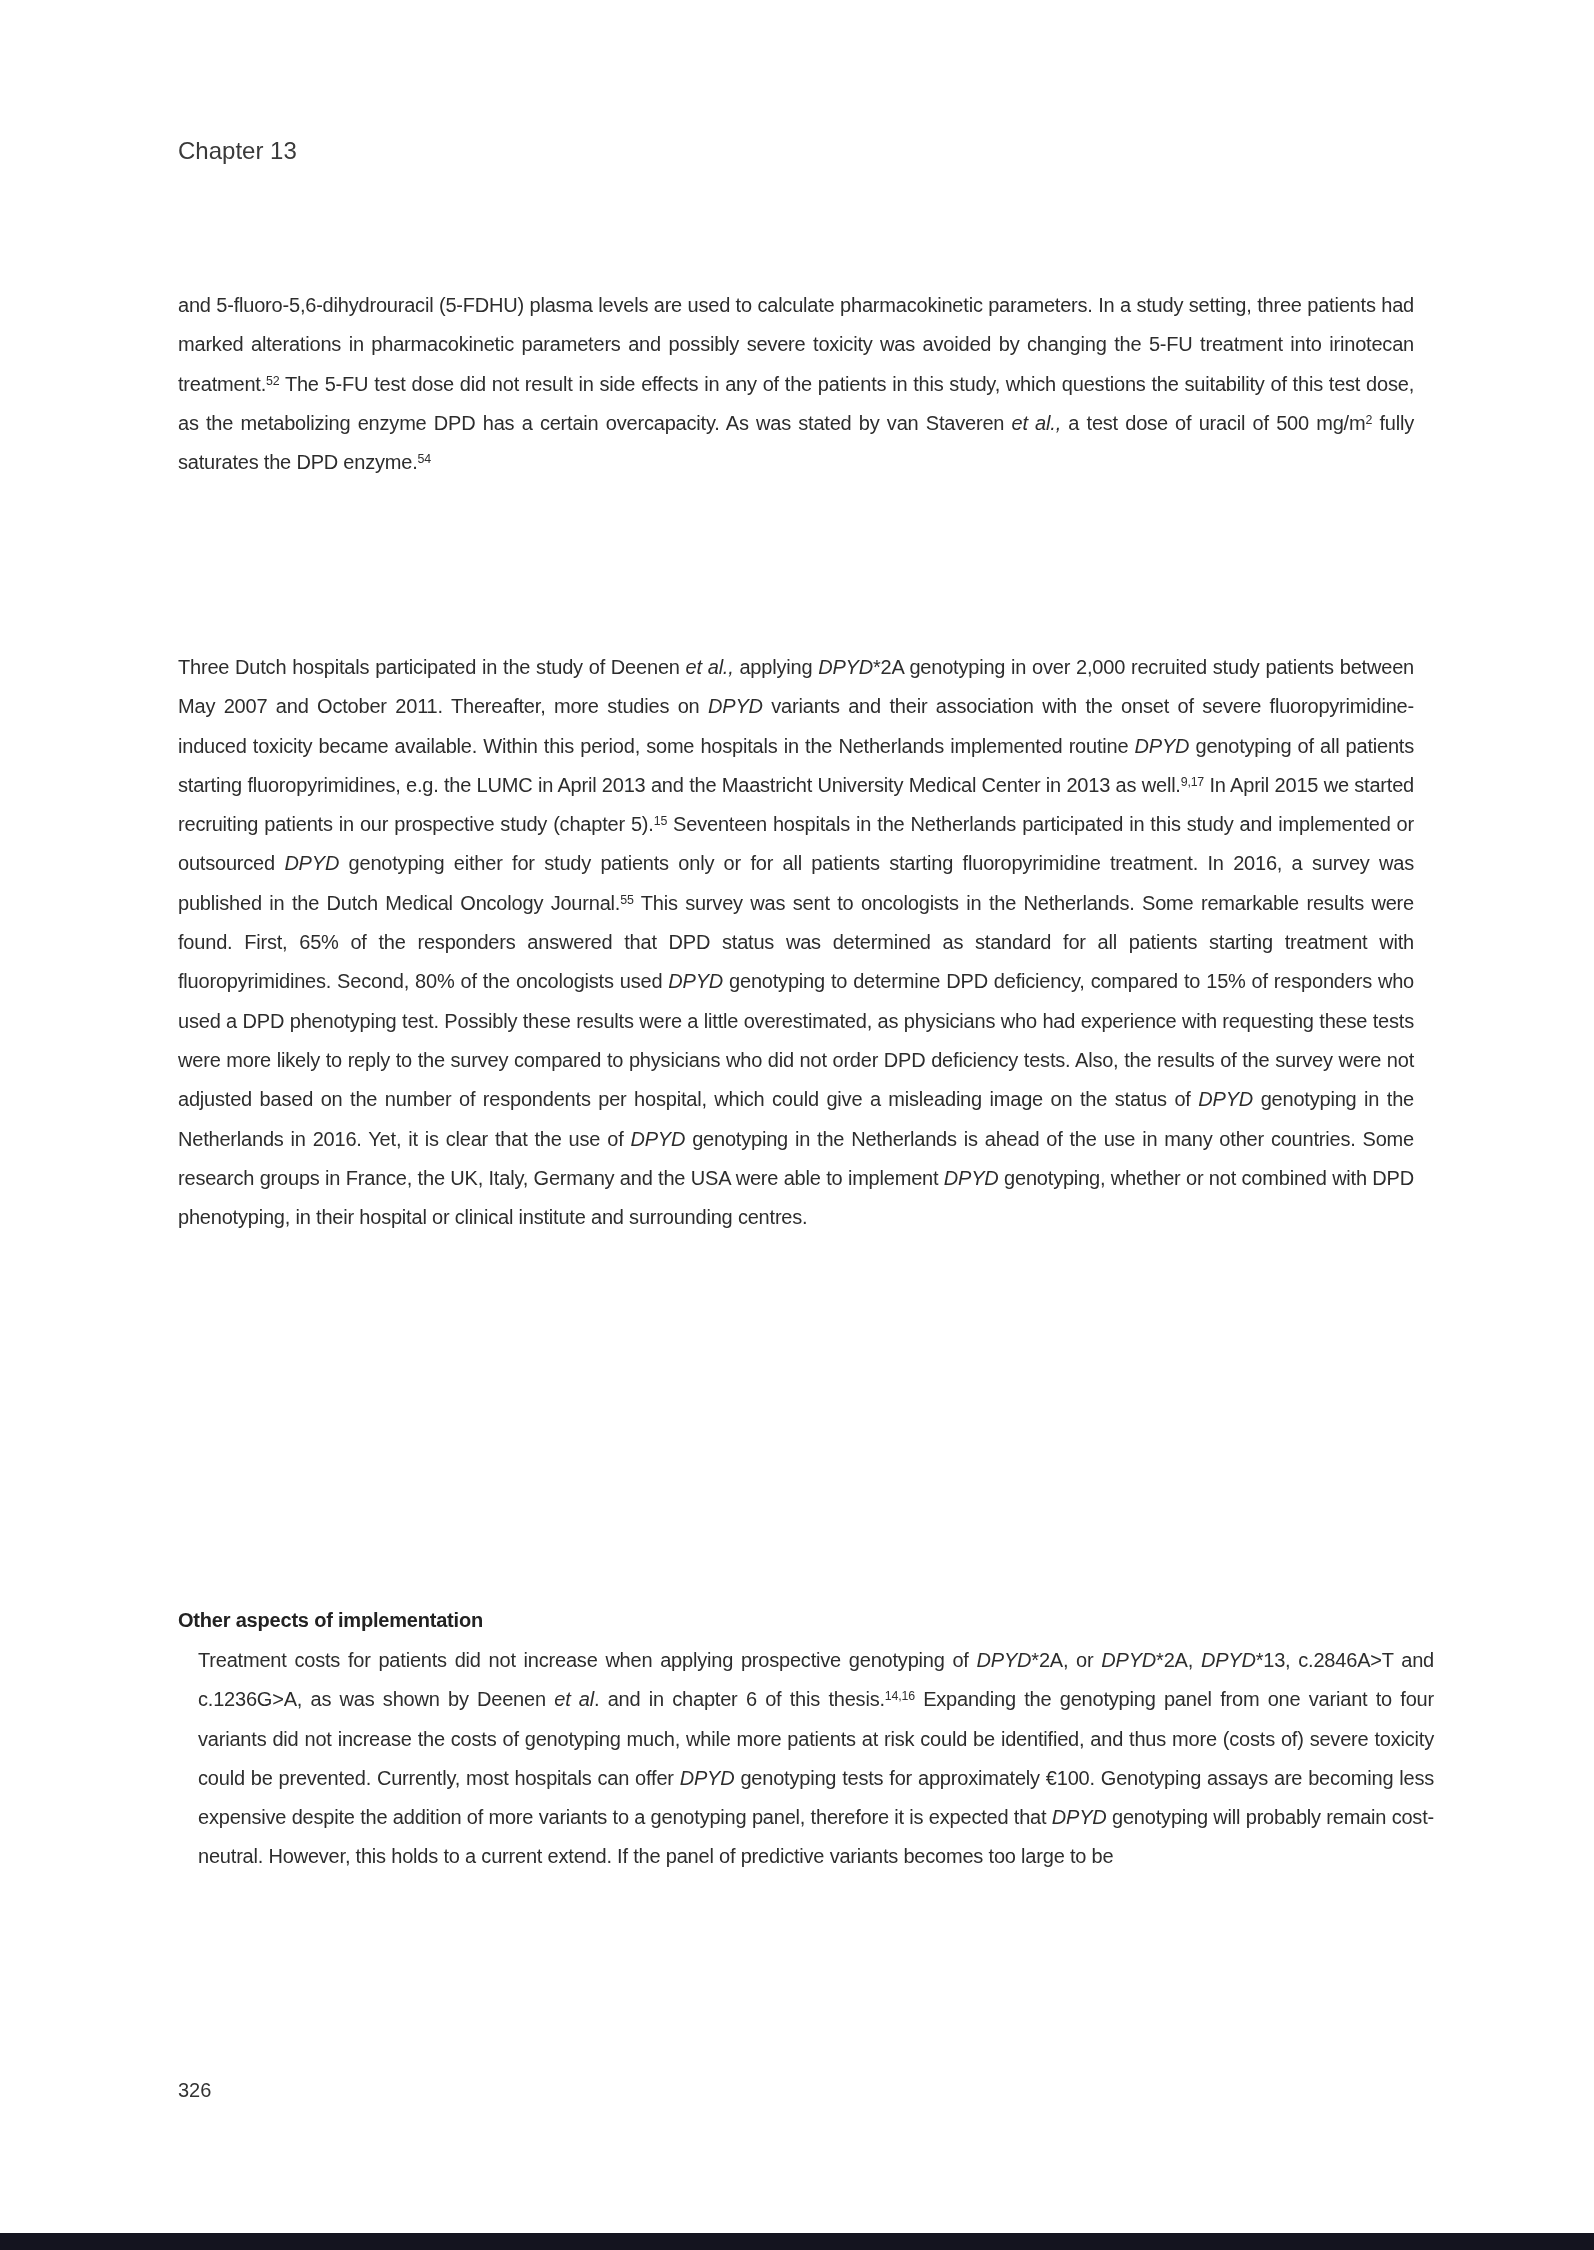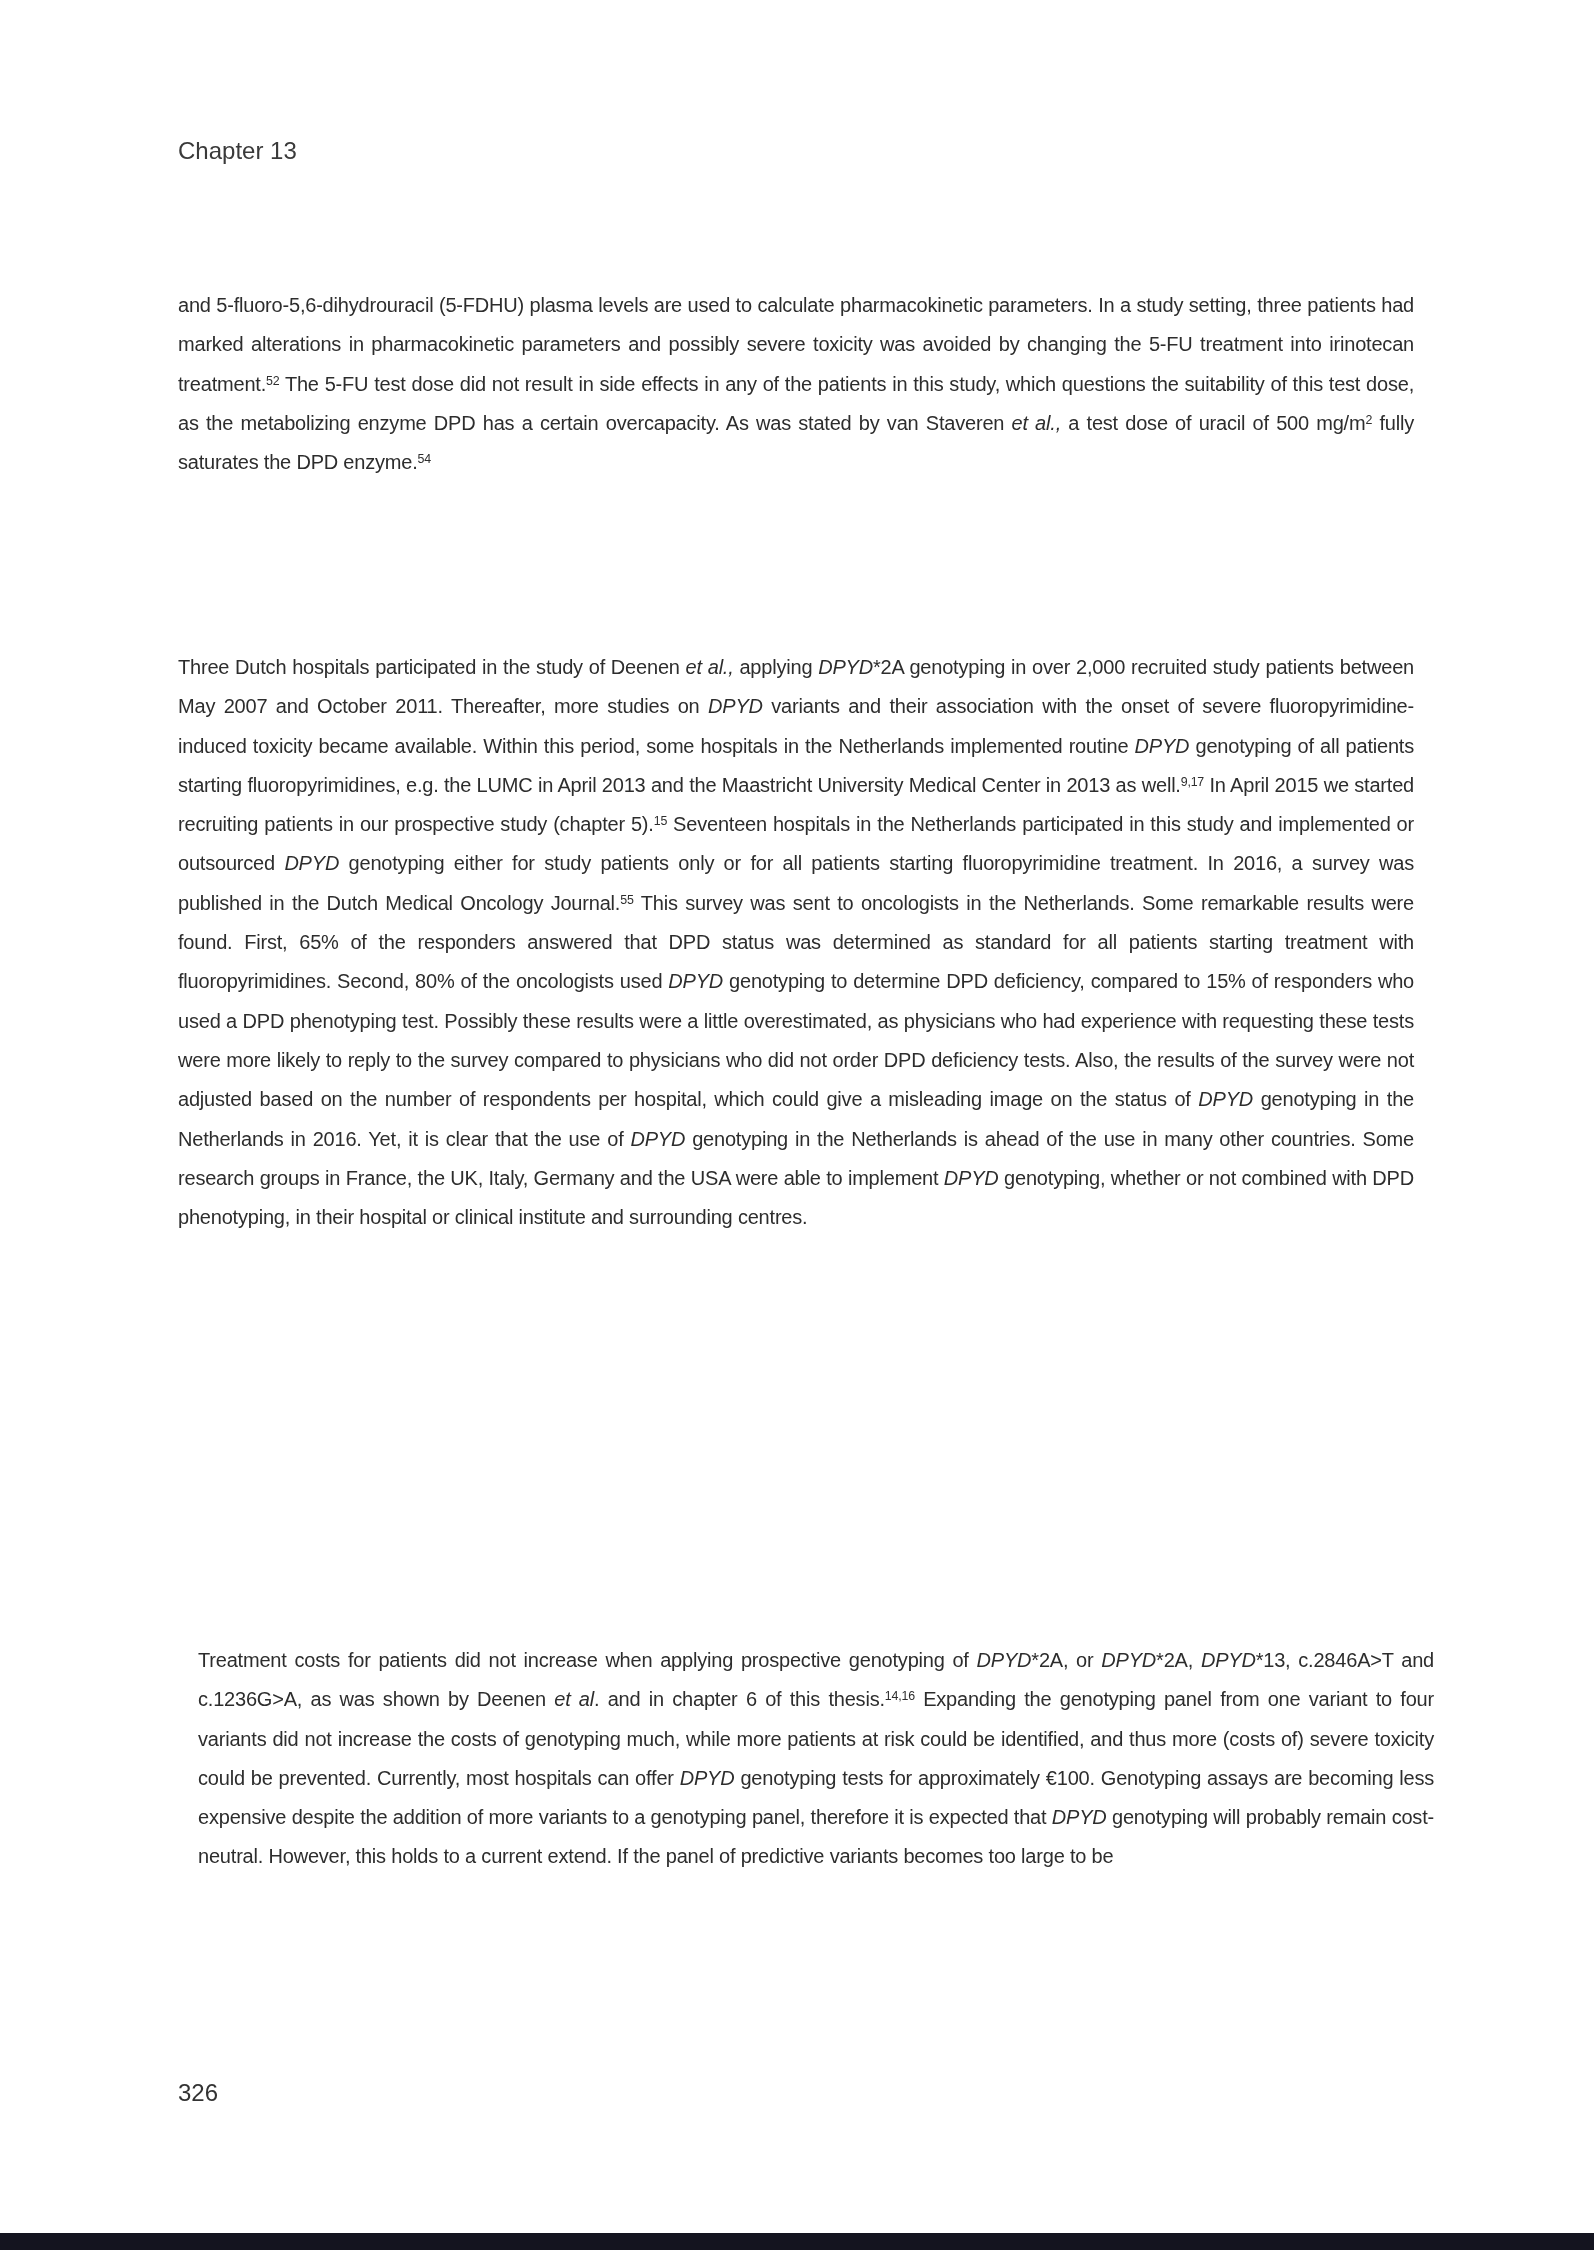--- a/index.html
+++ b/index.html
@@ -36,39 +36,40 @@
   .run-bi{font-weight:bold;font-style:italic;}
   sup{
     font-size:0.62em;
     line-height:0;
     vertical-align:baseline;
     position:relative;
     top:-0.48em;
   }
   .page-number{
     position:absolute;left:178px;top:2079px;
-    font-size:24px;color:#333333;
+    font-size:20px;color:#333333;
   }
   .bottom-bar{
     position:absolute;left:0;bottom:0;
     width:100%;height:17px;
   }
 </style>
 </head>
 <body>
 
 <div class="page">
 
   <div class="running-header">Chapter 13</div>
 
   <div id="para-intro" class="textblock"><span>and 5-fluoro-5,6-dihydrouracil (5-FDHU) plasma levels are used to calculate pharmacokinetic parameters. In a study setting, three patients had marked alterations in pharmacokinetic parameters and possibly severe toxicity was avoided by changing the 5-FU treatment into irinotecan treatment.</span><sup>52</sup><span> The 5-FU test dose did not result in side effects in any of the patients in this study, which questions the suitability of this test dose, as the metabolizing enzyme DPD has a certain overcapacity. As was stated by van Staveren </span><span class="run-i">et al.,</span><span> a test dose of uracil of 500 mg/m</span><sup>2</sup><span> fully saturates the DPD enzyme.</span><sup>54</sup></div>
 
 
   <div id="para-s1" class="textblock"><span>Three Dutch hospitals participated in the study of Deenen </span><span class="run-i">et al.,</span><span> applying </span><span class="run-i">DPYD</span><span>*2A genotyping in over 2,000 recruited study patients between May 2007 and October 2011. Thereafter, more studies on </span><span class="run-i">DPYD</span><span> variants and their association with the onset of severe fluoropyrimidine-induced toxicity became available. Within this period, some hospitals in the Netherlands implemented routine </span><span class="run-i">DPYD</span><span> genotyping of all patients starting fluoropyrimidines, e.g. the LUMC in April 2013 and the Maastricht University Medical Center in 2013 as well.</span><sup>9,17</sup><span> In April 2015 we started recruiting patients in our prospective study (chapter 5).</span><sup>15</sup><span> Seventeen hospitals in the Netherlands participated in this study and implemented or outsourced </span><span class="run-i">DPYD</span><span> genotyping either for study patients only or for all patients starting fluoropyrimidine treatment. In 2016, a survey was published in the Dutch Medical Oncology Journal.</span><sup>55</sup><span> This survey was sent to oncologists in the Netherlands. Some remarkable results were found. First, 65% of the responders answered that DPD status was determined as standard for all patients starting treatment with fluoropyrimidines. Second, 80% of the oncologists used </span><span class="run-i">DPYD</span><span> genotyping to determine DPD deficiency, compared to 15% of responders who used a DPD phenotyping test. Possibly these results were a little overestimated, as physicians who had experience with requesting these tests were more likely to reply to the survey compared to physicians who did not order DPD deficiency tests. Also, the results of the survey were not adjusted based on the number of respondents per hospital, which could give a misleading image on the status of </span><span class="run-i">DPYD</span><span> genotyping in the Netherlands in 2016. Yet, it is clear that the use of </span><span class="run-i">DPYD</span><span> genotyping in the Netherlands is ahead of the use in many other countries. Some research groups in France, the UK, Italy, Germany and the USA were able to implement </span><span class="run-i">DPYD</span><span> genotyping, whether or not combined with DPD phenotyping, in their hospital or clinical institute and surrounding centres.</span></div>
 
+  <div id="heading-2" class="textblock heading"><span class="run-b">Other aspects of implementation</span></div>
 
   <div id="para-s2" class="textblock"><span>Treatment costs for patients did not increase when applying prospective genotyping of </span><span class="run-i">DPYD</span><span>*2A, or </span><span class="run-i">DPYD</span><span>*2A, </span><span class="run-i">DPYD</span><span>*13, c.2846A&gt;T and c.1236G&gt;A, as was shown by Deenen </span><span class="run-i">et al</span><span>. and in chapter 6 of this thesis.</span><sup>14,16</sup><span> Expanding the genotyping panel from one variant to four variants did not increase the costs of genotyping much, while more patients at risk could be identified, and thus more (costs of) severe toxicity could be prevented. Currently, most hospitals can offer </span><span class="run-i">DPYD</span><span> genotyping tests for approximately €100. Genotyping assays are becoming less expensive despite the addition of more variants to a genotyping panel, therefore it is expected that </span><span class="run-i">DPYD</span><span> genotyping will probably remain cost-neutral. However, this holds to a current extend. If the panel of predictive variants becomes too large to be</span></div>
 
   <div class="page-number">326</div>
 
   <div class="bottom-bar" style="background: rgb(20, 20, 31);"></div>
 
 </div>
 
 </body></html>

